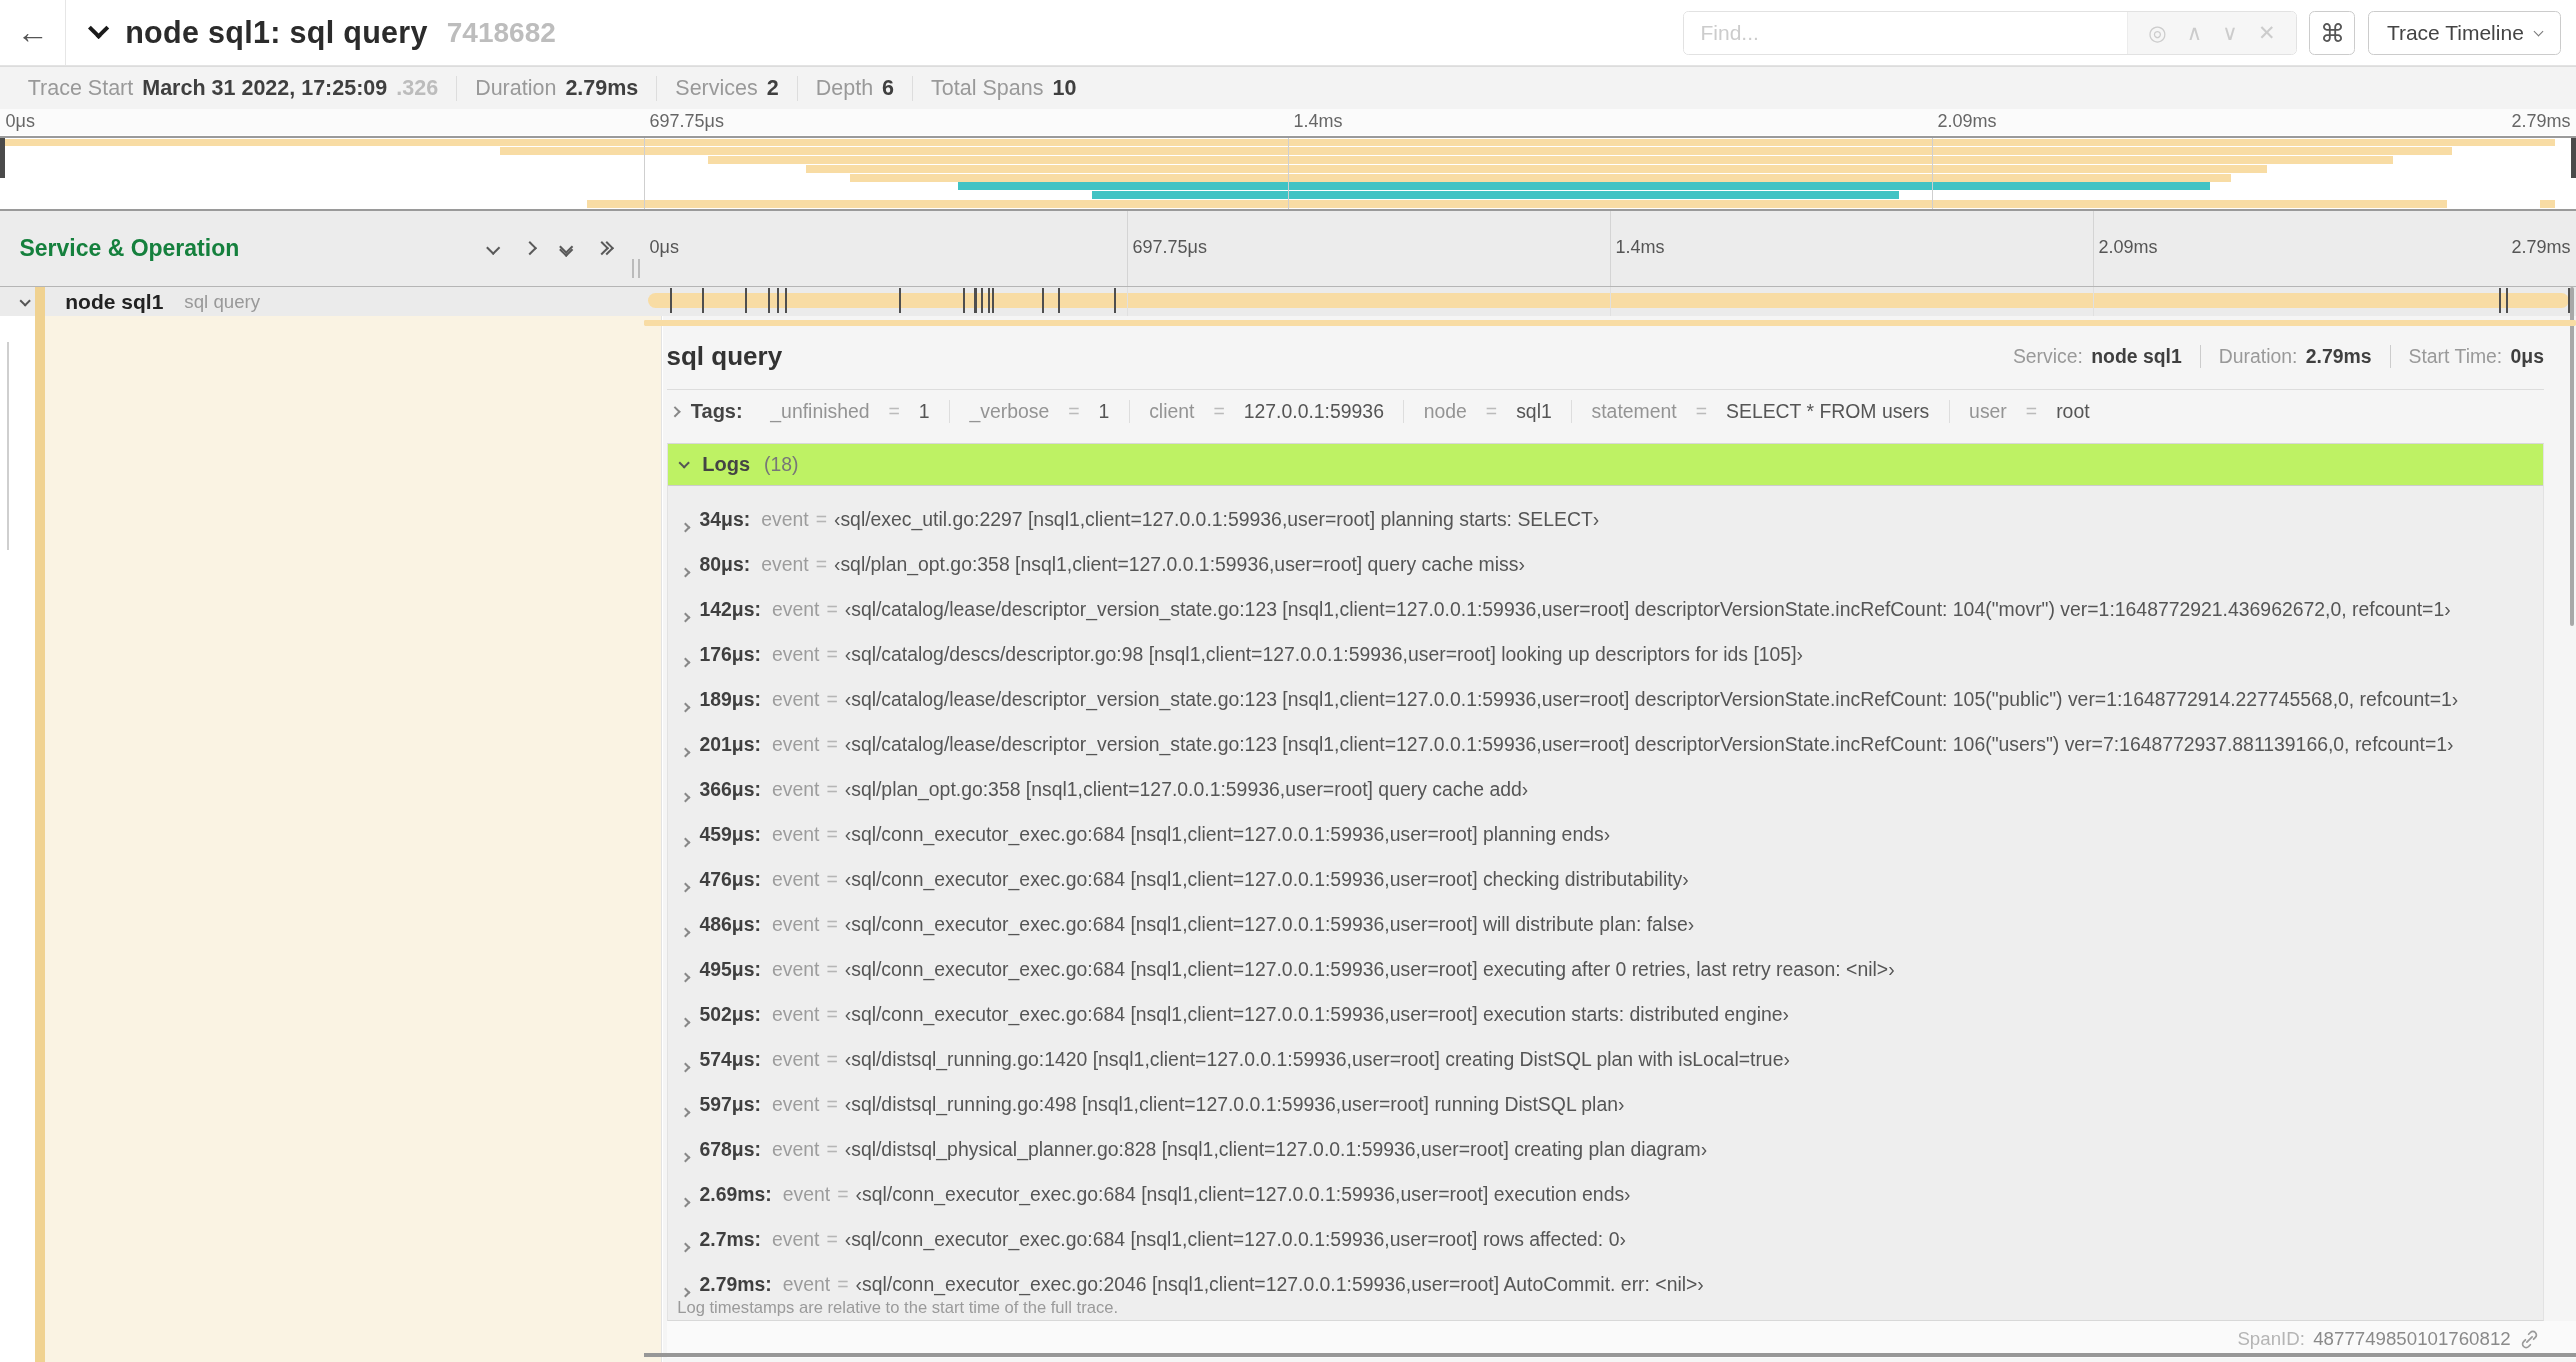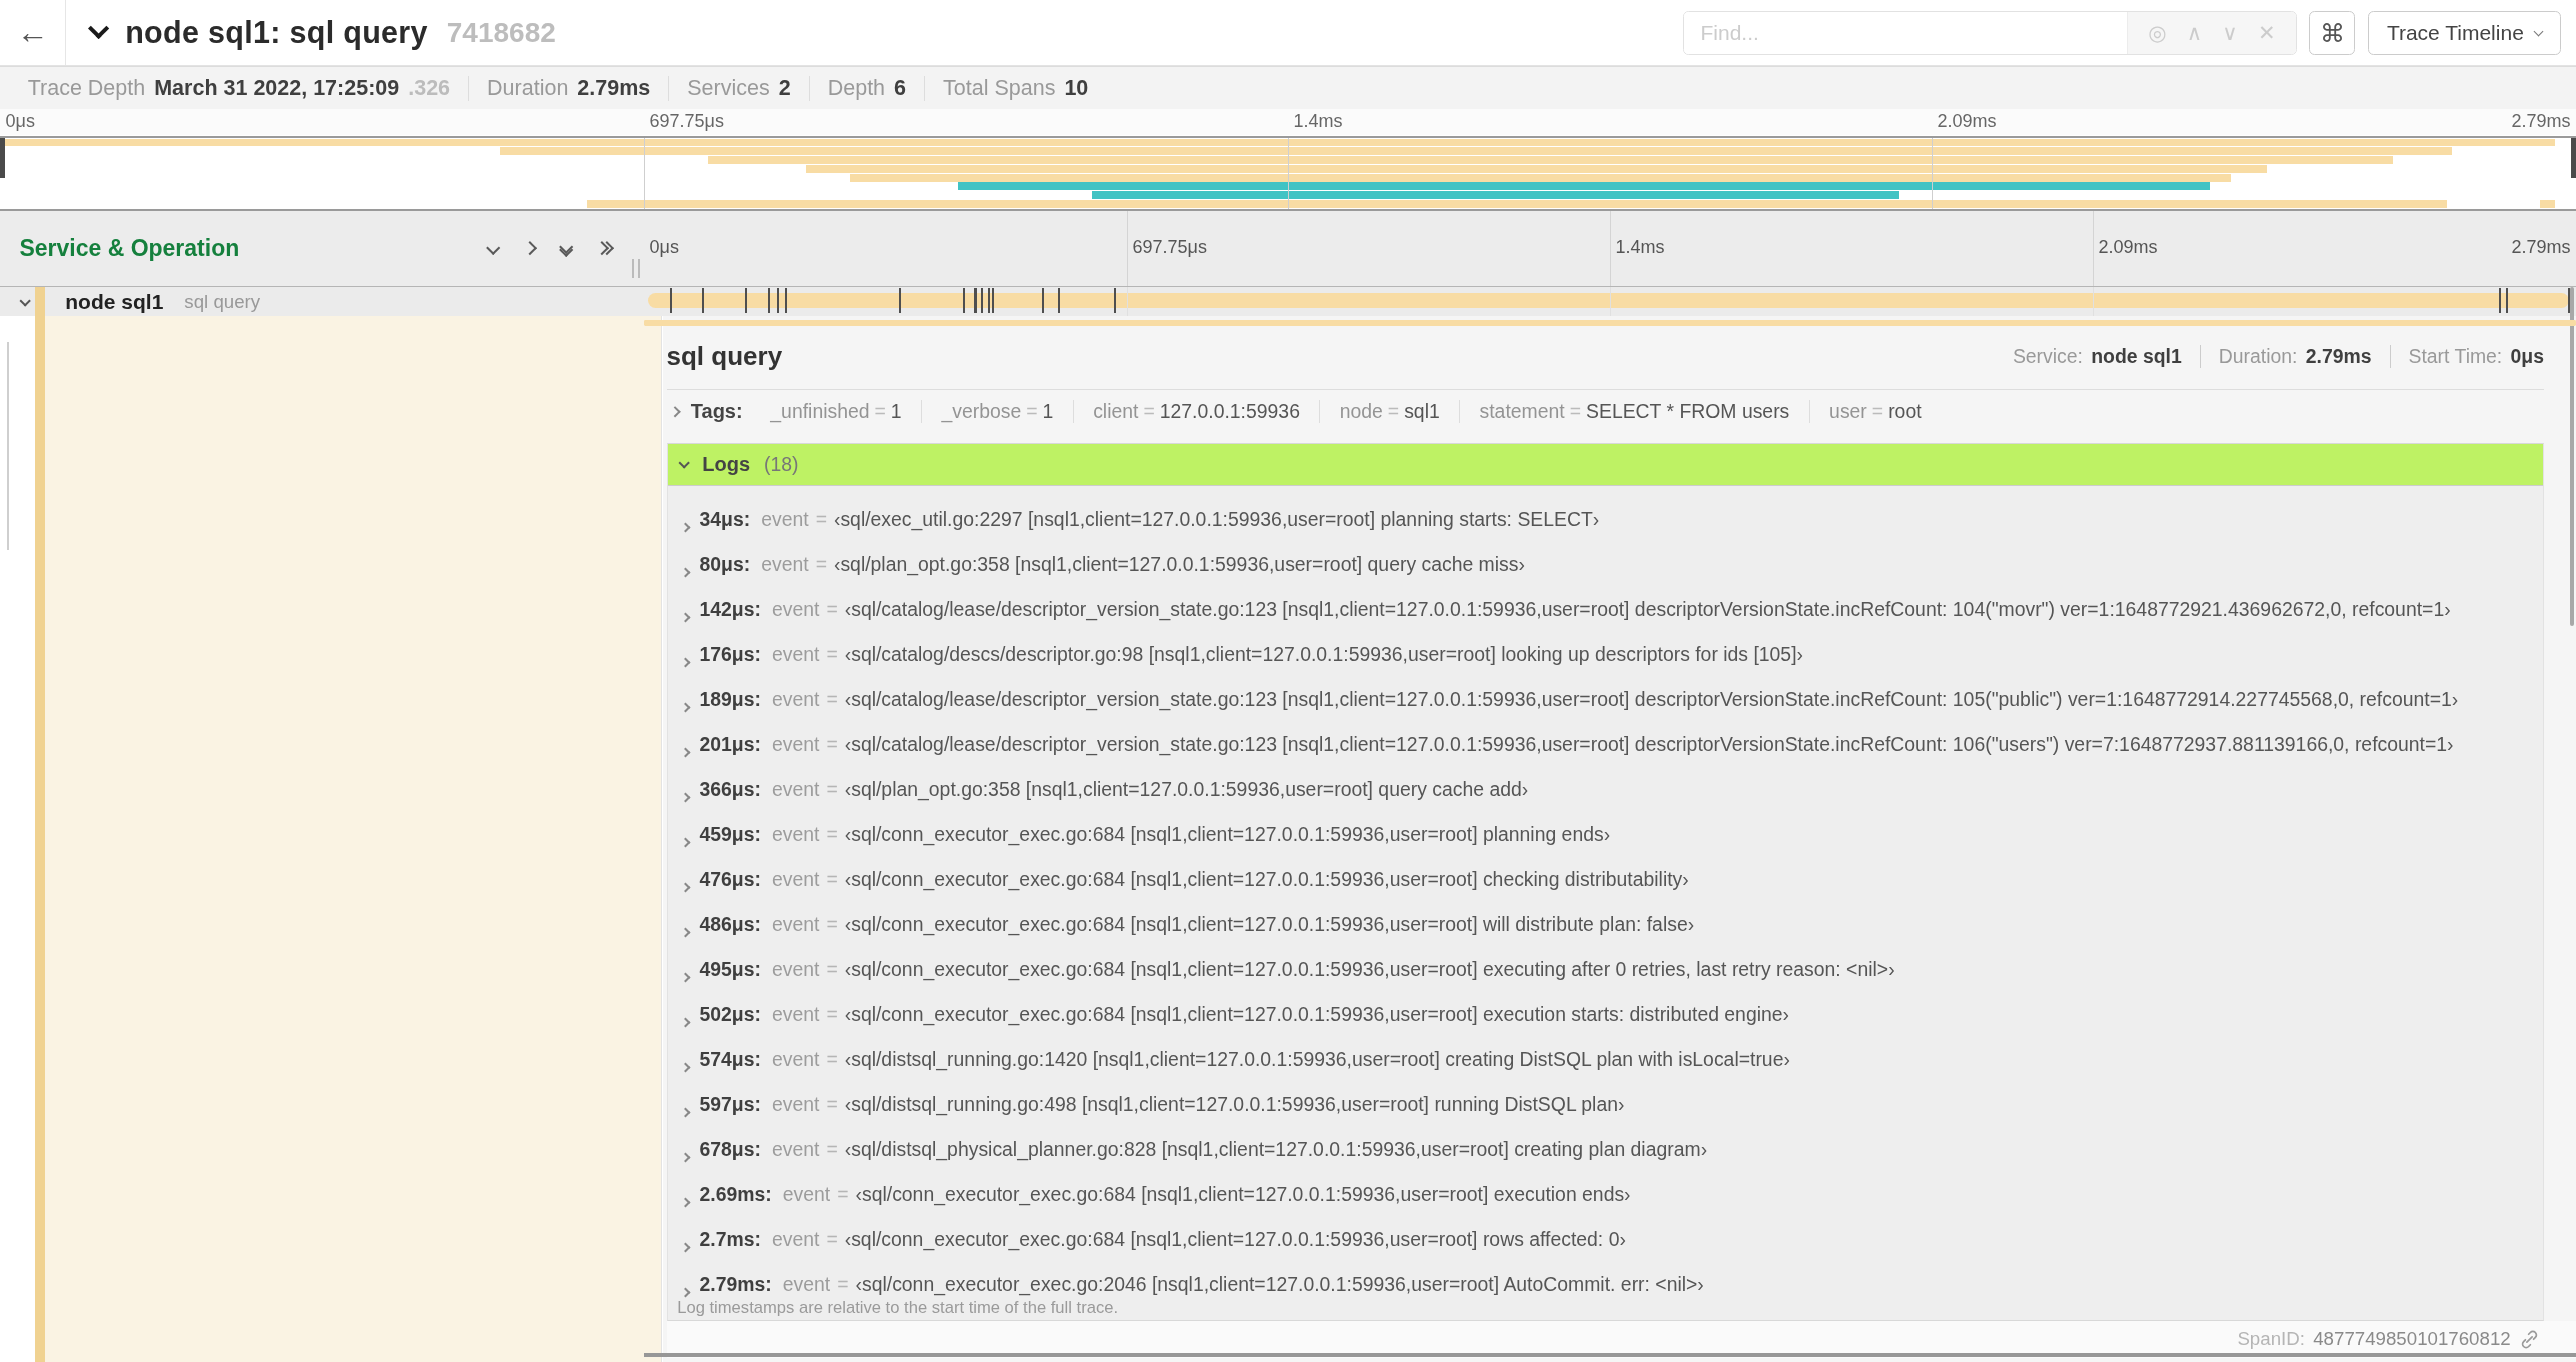--- a/index.html
+++ b/index.html
@@ -90,21 +90,21 @@
   .d-meta { margin-left:auto; display:flex; font-size:19.4px; align-items:center; }
   .meta-item { display:flex; gap:8.3px; padding-left:18px; margin-left:18px; border-left:1.4px solid #ccc; }
   .meta-item:first-child { border-left:none; }
   .meta-label { color:#999; }
   .meta-val { color:#3f3f3f; font-weight:bold; }
   .d-divider { margin-top:12.5px; margin-right:32px; border-bottom:1.4px solid #ddd; }
 
   .tags-row { height:44px; display:flex; align-items:center; font-size:20px; cursor:pointer; }
   .tags-chev { width:7.6px; height:7.6px; border-color:#888; margin:0 12.5px 0 4.2px; }
   .tags-label { font-weight:bold; color:#444; margin-right:8.3px; }
-  .tag { display:flex; gap:5px; padding:0 19.4px; align-items:center; font-size:19.4px; }
+  .tag { display:flex; gap:19px; padding:0 19.4px; align-items:center; font-size:19.4px; }
   .tag + .tag { border-left:1.4px solid #ddd; }
   .tag-key { color:#949494; }
   .tag-eq { color:#bbb; }
   .tag-val { color:#555; }
 
   .logs-box { margin:9.7px 32px 0 0; background:#eeeeee; border:1.4px solid #d8d8d8; border-left-color:#e2e2e2; border-right-color:#e2e2e2; }
   .logs-header { height:42px; background:#bef264; border-bottom:1.4px solid #cccccc; display:flex; align-items:center; gap:14px; padding-left:12.5px; cursor:pointer; }
   .logs-chev { width:8.3px; height:8.3px; border-color:#555; margin-top:-2.8px; }
   .logs-label { font-size:20px; font-weight:bold; color:#444; }
   .logs-count { font-size:19.4px; color:#777; }
@@ -155,21 +155,21 @@
         </div>
       <div class="view-btn">
         <span>Trace Timeline</span>
         <span class="cv down"></span>
       </div>
     </div>
   </div>
 
   <div class="summary">
     <div class="sum-item">
-      <span class="sum-label">Trace Depth</span>
+      <span class="sum-label">Trace Start</span>
       <span class="sum-val">March 31 2022, 17:25:09</span>
       <span class="sum-frac">.326</span>
     </div>
     <div class="sum-item">
       <span class="sum-label">Duration</span>
       <span class="sum-val">2.79ms</span>
     </div>
     <div class="sum-item">
       <span class="sum-label">Services</span>
       <span class="sum-val">2</span>

